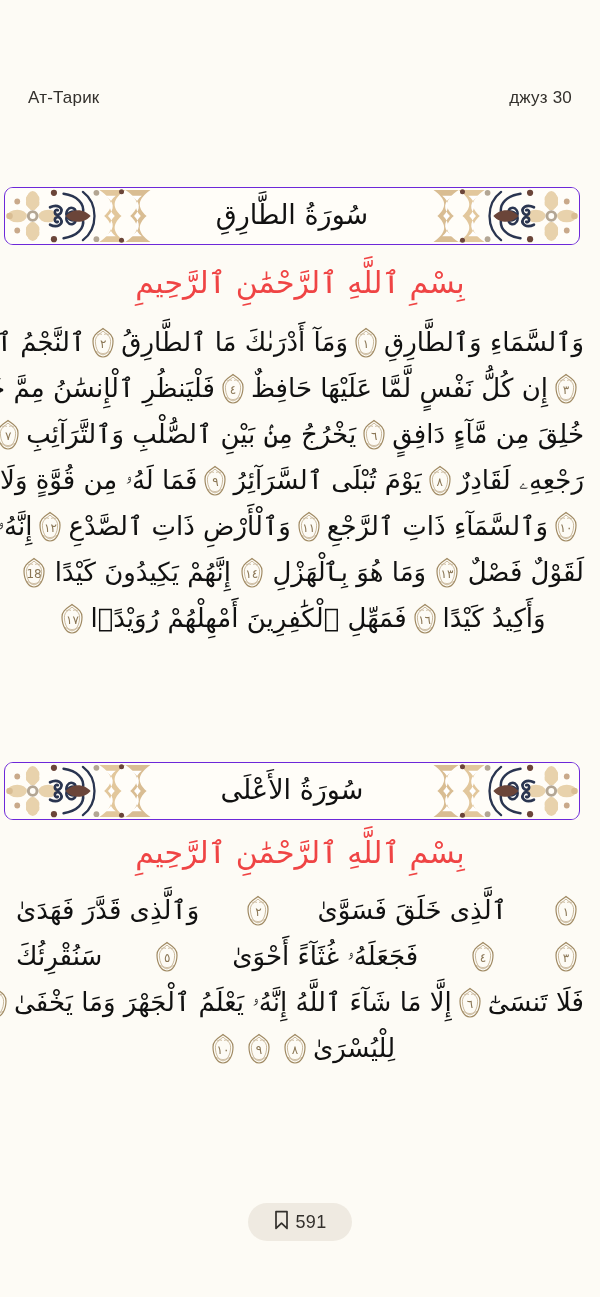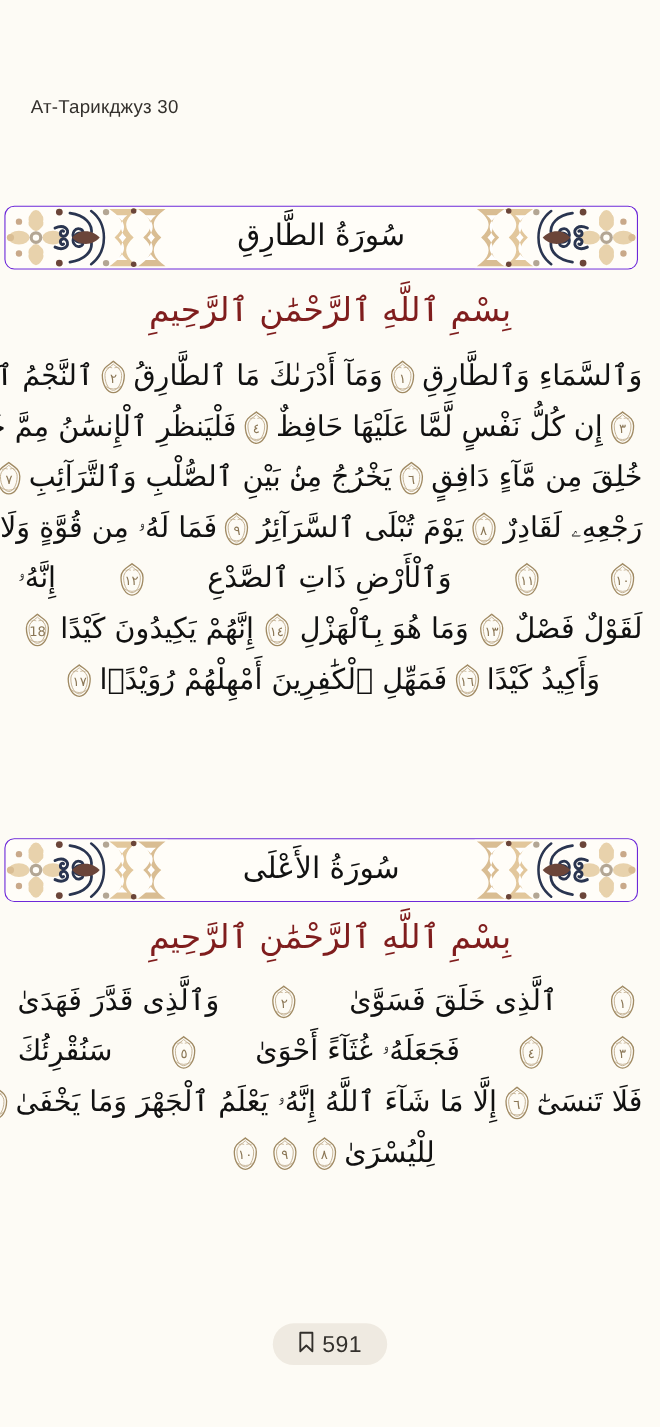--- a/index.html
+++ b/index.html
@@ -18,21 +18,21 @@
 
   
   .page-header {
     position: absolute;
     top: 78px;
     left: 0;
     width: 600px;
     height: 40px;
     display: flex;
     align-items: center;
-    justify-content: flex-start;
+    justify-content: space-between;
     padding: 0 28px;
     box-sizing: border-box;
   }
   .header-surah, .header-juz {
     font-family: "Liberation Sans", sans-serif;
     font-size: 17px;
     color: #33302c;
     letter-spacing: 0.2px;
     white-space: nowrap;
   }
@@ -82,21 +82,21 @@
   
   .basmala {
     position: absolute;
     left: 0;
     width: 600px;
     text-align: center;
     direction: rtl;
     font-family: "DejaVu Sans", sans-serif;
     font-size: 30px;
     line-height: 1;
-    color: #7f1d1d;
+    color: #ef4444;
     white-space: nowrap;
   }
 
   
   .ayah-block {
     position: absolute;
     left: 14px;
     width: 572px;
     direction: rtl;
     text-align: center;
@@ -160,21 +160,21 @@
     border-radius: 19px;
     background: #efeae1;
     display: flex;
     align-items: center;
     justify-content: center;
     gap: 7px;
   }
   .page-pill .bm-icon { display: block; }
   .page-pill .pill-num {
     font-family: "Liberation Sans", sans-serif;
-    font-size: 21px;
+    font-size: 18px;
     color: #33302c;
     line-height: 1;
     letter-spacing: 0.3px;
   }
 </style>
 </head>
 <body>
 
 <div class="page-header">
   <div class="header-surah">Ат-Тарик</div>
@@ -396,20 +396,21 @@
           <path d="M15 1.5 C19 5 25 7 25 14 C25 23 20.5 30 15 30 C9.5 30 5 23 5 14 C5 7 11 5 15 1.5 Z" fill="none" stroke="#a08a63" stroke-width="1.2"></path>
           <path d="M15 4 C18 7 22.6 8.8 22.6 14.2 C22.6 22 18.8 27.8 15 27.8 C11.2 27.8 7.4 22 7.4 14.2 C7.4 8.8 12 7 15 4 Z" fill="none" stroke="#bda887" stroke-width="0.8"></path>
           <g stroke="#bda887" stroke-width="0.7" fill="none">
             <path d="M9 8 q2.5 -2 5 -0.6"></path>
             <path d="M21 8 q-2.5 -2 -5 -0.6"></path>
             <path d="M7.6 24 q3 2.6 7.4 2.6 q4.4 0 7.4 -2.6"></path>
           </g>
         </svg>
         <span>١٠</span>
       </span>
+      <span class="ayah-seg">وَٱلسَّمَآءِ ذَاتِ ٱلرَّجْعِ</span>
       <span class="ayah-mark">
         <svg viewBox="0 0 30 32" xmlns="http://www.w3.org/2000/svg">
           <path d="M15 1.5 C19 5 25 7 25 14 C25 23 20.5 30 15 30 C9.5 30 5 23 5 14 C5 7 11 5 15 1.5 Z" fill="none" stroke="#a08a63" stroke-width="1.2"></path>
           <path d="M15 4 C18 7 22.6 8.8 22.6 14.2 C22.6 22 18.8 27.8 15 27.8 C11.2 27.8 7.4 22 7.4 14.2 C7.4 8.8 12 7 15 4 Z" fill="none" stroke="#bda887" stroke-width="0.8"></path>
           <g stroke="#bda887" stroke-width="0.7" fill="none">
             <path d="M9 8 q2.5 -2 5 -0.6"></path>
             <path d="M21 8 q-2.5 -2 -5 -0.6"></path>
             <path d="M7.6 24 q3 2.6 7.4 2.6 q4.4 0 7.4 -2.6"></path>
           </g>
         </svg>

